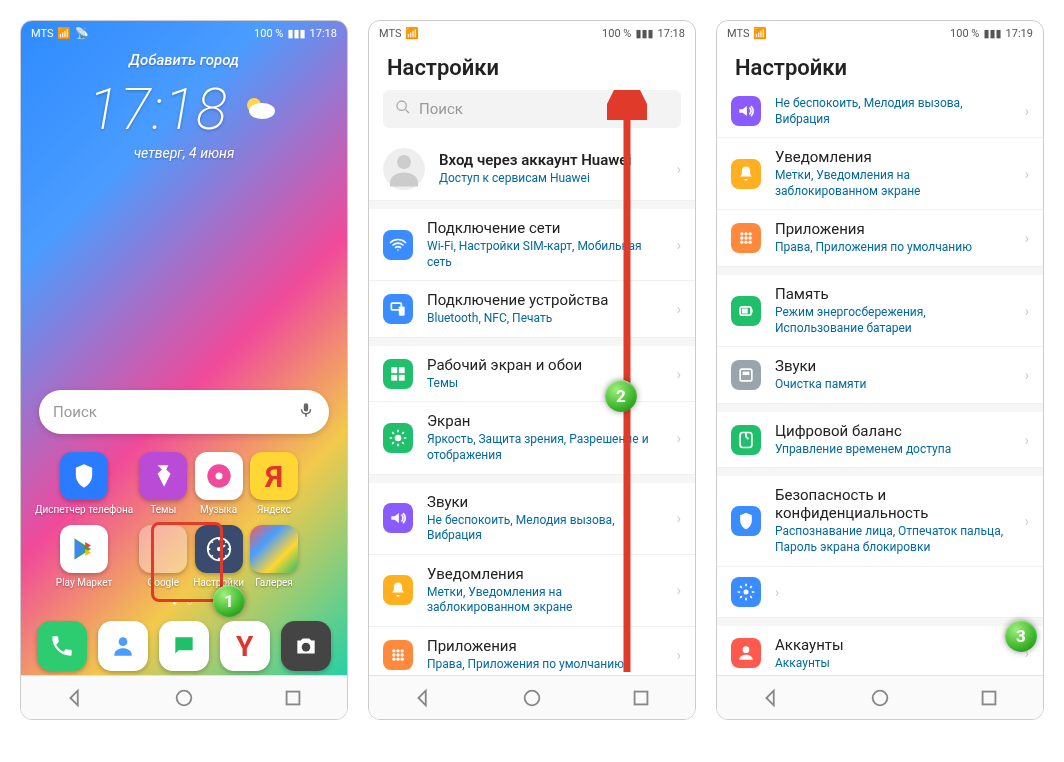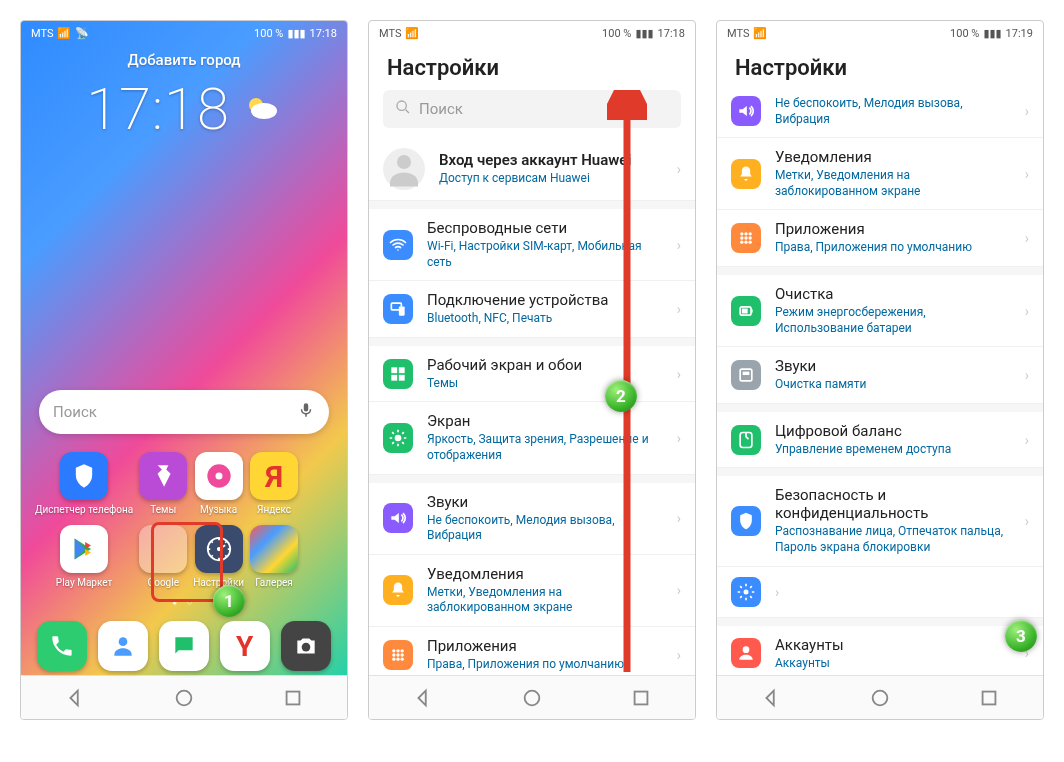--- a/index.html
+++ b/index.html
@@ -1,24 +1,24 @@
 <!DOCTYPE html>
 <html><head>
 <meta charset="utf-8">
 <style>
   * { box-sizing: border-box; margin: 0; padding: 0; }
   body { font-family: -apple-system, BlinkMacSystemFont, "Segoe UI", Roboto, Arial, sans-serif; background: #fff; display: flex; gap: 20px; padding: 20px; }
-  .phone { width: 330px; height: 700px; border: 1px solid #ccc; border-radius: 4px; overflow: hidden; position: relative; background: #fff; display: flex; flex-direction: column; }
+  .phone { width: 330px; height: 700px; border: 1px solid #ccc; border-radius: 12px; overflow: hidden; position: relative; background: #fff; display: flex; flex-direction: column; }
   
   .statusbar { height: 24px; display: flex; align-items: center; justify-content: space-between; padding: 0 10px; font-size: 11px; color: #fff; }
   .statusbar.dark { color: #555; }
   .sb-left, .sb-right { display: flex; align-items: center; gap: 4px; }
   
   .home-bg { flex:1; background: linear-gradient(135deg,#2e8bff 0%, #4a9cff 25%, #f04a9a 55%, #f2c94c 75%, #26d0a8 100%); position: relative; display:flex; flex-direction:column; }
-  .home-top { flex:1; padding: 30px 18px 0 18px; color:#fff; }
+  .home-top { flex:1; padding: 30px 18px 0 18px; color:#fff;font-style:italic; }
   .add-city { text-align:center; font-size:15px; font-weight:500; text-shadow:0 1px 2px rgba(0,0,0,.3);}
   .clock-row { display:flex; align-items:center; justify-content:center; gap:12px; margin-top:6px; }
   .clock-time { font-size:58px; font-weight:200; letter-spacing:1px; text-shadow:0 1px 3px rgba(0,0,0,.3);}
   .weather-box { display:flex; flex-direction:column; align-items:center; }
   .date-line { text-align:center; font-size:14px; margin-top:2px; text-shadow:0 1px 2px rgba(0,0,0,.3);}
   .search-pill { margin: 130px 18px 0 18px; background:#fff; border-radius:30px; height:44px; display:flex; align-items:center; padding:0 14px; box-shadow:0 2px 6px rgba(0,0,0,.15);}
   .search-pill .label { flex:1; color:#999; font-size:15px; }
   .app-grid { padding: 18px 14px 8px 14px; display:grid; grid-template-columns:repeat(5,1fr); gap:10px 6px; }
   .app { display:flex; flex-direction:column; align-items:center; gap:4px; }
   .app-icon { width:48px; height:48px; border-radius:12px; display:flex; align-items:center; justify-content:center; box-shadow:0 2px 4px rgba(0,0,0,.25); }
@@ -69,20 +69,21 @@
       <div class="add-city">Добавить город</div>
       <div class="clock-row">
         <div class="clock-time">17:18</div>
         <div class="weather-box">
           <svg width="40" height="40" viewBox="0 0 40 40">
               <circle cx="14" cy="16" r="7" fill="#ffd84d"></circle>
               <ellipse cx="22" cy="22" rx="13" ry="8" fill="#fff"></ellipse>
             </svg>
         </div>
       </div>
+      <div class="date-line">четверг, 4 июня</div>
     </div>
 
     <div class="search-pill">
       <span class="label">Поиск</span>
       <span><svg width="18" height="18" viewBox="0 0 24 24" fill="#666">
             <path d="M12 14a3 3 0 003-3V6a3 3 0 10-6 0v5a3 3 0 003 3zm5-3a5 5 0 01-10 0H5a7 7 0 006 6.9V21h2v-3.1A7 7 0 0019 11h-2z"></path>
           </svg></span>
     </div>
 
     <div class="app-grid">
@@ -258,21 +259,21 @@
     <div class="section-gap"></div>
 
     <div id="s2rows">
         <div class="row">
           <div class="icon-slot" style="background:#3b8cff">
             <svg width="20" height="20" viewBox="0 0 24 24">
               <path d="M3 9a13 13 0 0118 0M6 12a9 9 0 0112 0M9 15a5 5 0 016 0M12 18h0" stroke="#fff" stroke-width="2" fill="none" stroke-linecap="round"></path>
             </svg>
           </div>
           <div class="text">
-            <div class="title">Беспроводные сети</div>
+            <div class="title">Подключение сети</div>
             <div class="sub">Wi-Fi, Настройки SIM-карт, Мобильная сеть</div>
           </div>
           <div class="chev">›</div>
         </div>
         <div class="row">
           <div class="icon-slot" style="background:#3b8cff">
             <svg width="20" height="20" viewBox="0 0 24 24">
               <rect x="4" y="5" width="12" height="8" rx="1" fill="none" stroke="#fff" stroke-width="2"></rect>
               <rect x="13" y="9" width="7" height="11" rx="1" fill="#fff"></rect>
             </svg>
@@ -453,21 +454,21 @@
         <div class="section-gap"></div>
         <div class="row">
           <div class="icon-slot" style="background:#1fbf6b">
             <svg width="20" height="20" viewBox="0 0 24 24">
               <rect x="5" y="7" width="13" height="10" rx="2" fill="none" stroke="#fff" stroke-width="2"></rect>
               <rect x="18" y="10" width="2" height="4" fill="#fff"></rect>
               <rect x="7" y="9" width="7" height="6" fill="#fff"></rect>
             </svg>
           </div>
           <div class="text">
-            <div class="title">Очистка</div>
+            <div class="title">Память</div>
             <div class="sub">Режим энергосбережения, Использование батареи</div>
           </div>
           <div class="chev">›</div>
         </div>
         <div class="row">
           <div class="icon-slot" style="background:#9aa4ad">
             <svg width="20" height="20" viewBox="0 0 24 24">
               <rect x="5" y="5" width="14" height="14" rx="2" fill="none" stroke="#fff" stroke-width="2"></rect>
               <rect x="8" y="8" width="8" height="4" fill="#fff"></rect>
             </svg>

